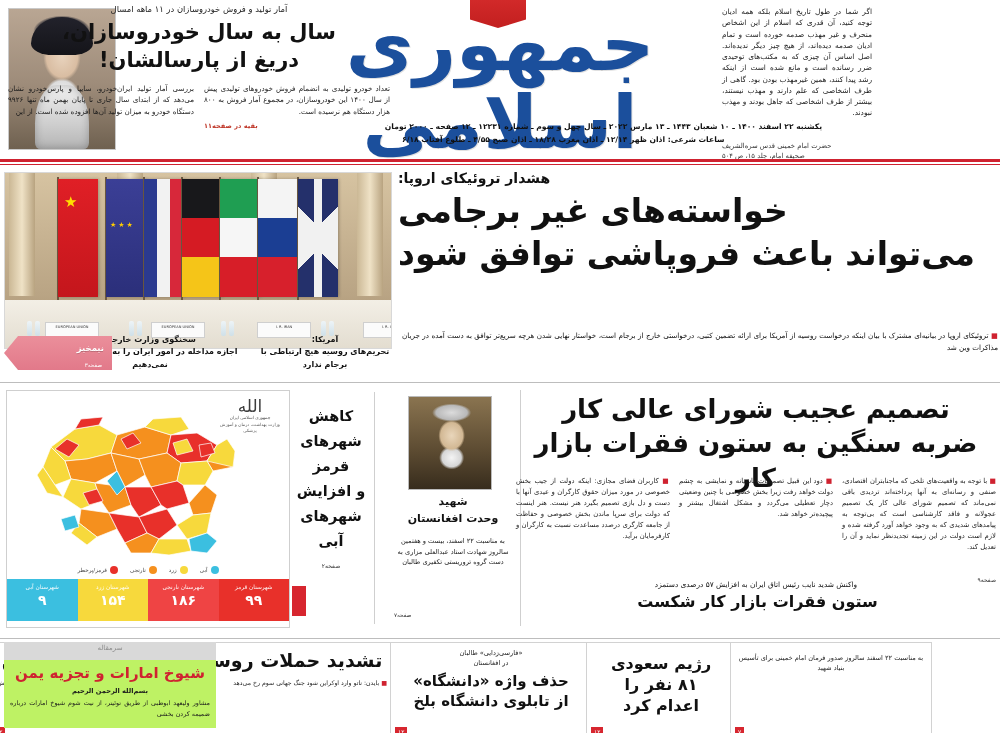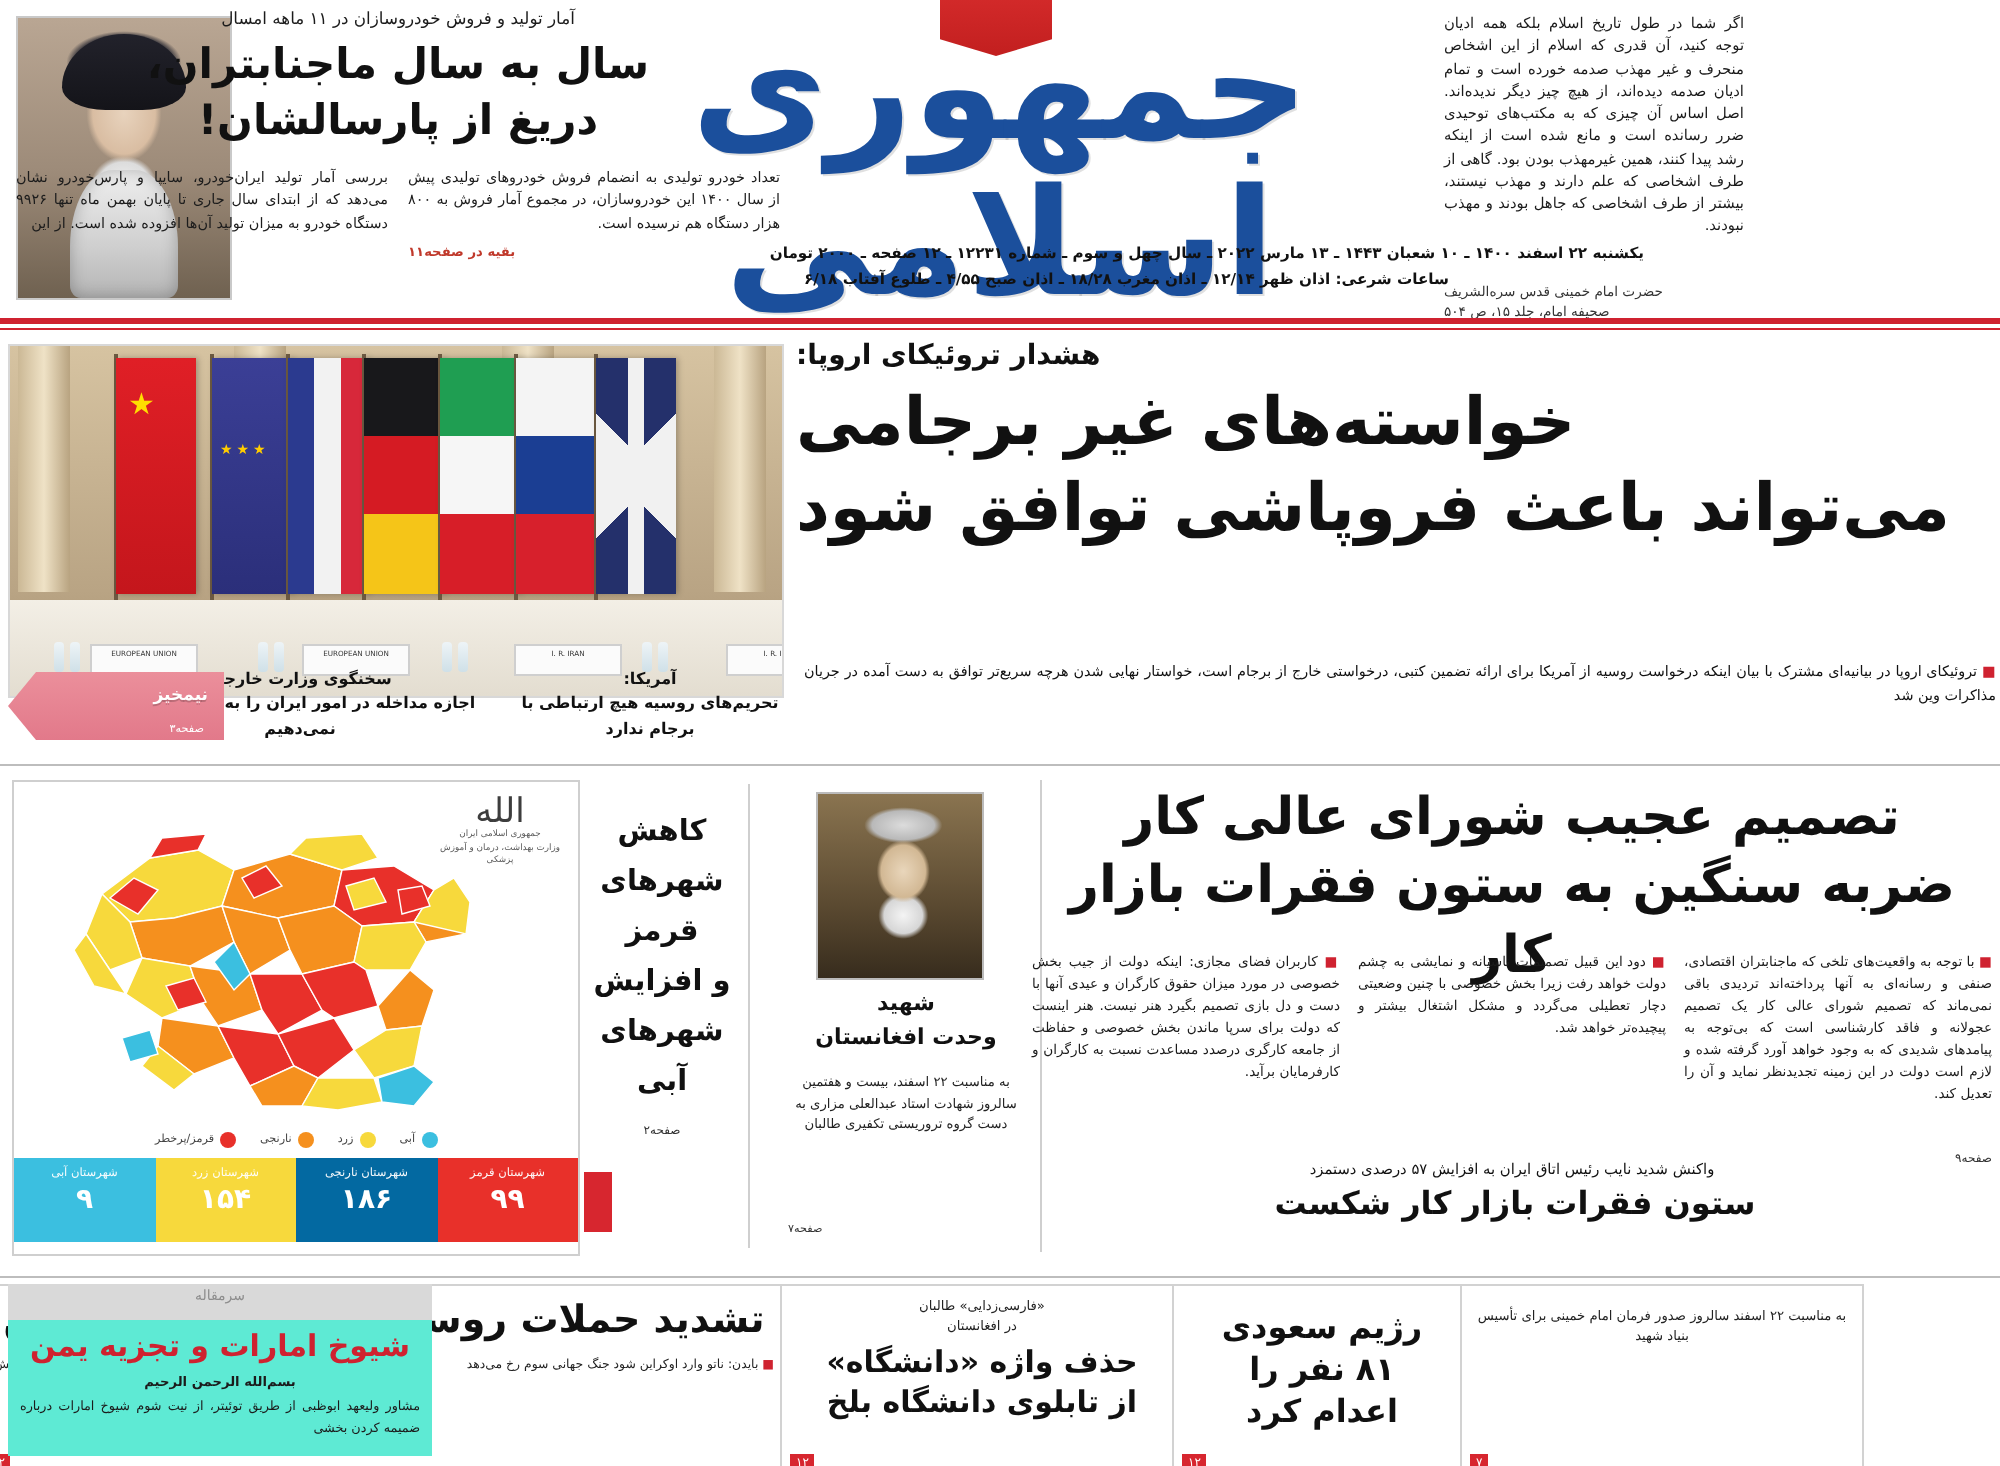--- a/index.html
+++ b/index.html
@@ -185,21 +185,21 @@
 
   
   .bottom{position:absolute;left:0;top:642px;width:1000px;height:91px;}
   .bbox{position:absolute;top:0;height:86px;border:1px solid #d2d2d2;background:#fff;}
   .bbox .bh{font-size:19px;font-weight:bold;text-align:center;line-height:1.32;color:#111;}
   .bbox .bk{font-size:6.6px;text-align:center;line-height:1.55;color:#222;}
   .bbox .bd{display:flex;gap:10px;direction:rtl;font-size:6.2px;line-height:1.55;text-align:justify;color:#222;margin-top:5px;}
   .bbox .bd .col{flex:1;}
   .pgtag{position:absolute;right:4px;bottom:3px;background:#d7262f;color:#fff;font-size:6px;
     padding:1px 3px;line-height:1.25;}
-  .ed{position:absolute;top:0;left:4px;width:212px;height:86px;background:#5eead4;text-decoration:underline;}
+  .ed{position:absolute;top:0;left:4px;width:212px;height:86px;background:#bef264;text-decoration:underline;}
   .ed-strip{position:absolute;left:0;right:0;top:0;height:16px;background:#d9d9d9;overflow:hidden;
     color:#8d8d8d;font-size:7px;letter-spacing:5px;padding-top:2px;text-align:center;}
   .ed-h{position:absolute;left:0;right:0;top:22px;text-align:center;font-size:15px;font-weight:bold;color:#cf2230;}
   .ed-b{position:absolute;left:6px;right:6px;top:44px;font-size:6.4px;line-height:1.58;text-align:justify;color:#1b1b1b;}
   .ed-bis{text-align:center;font-weight:bold;font-size:6.6px;margin-bottom:2px;}
 </style>
 </head>
 <body>
 
 <div class="page">
@@ -224,21 +224,21 @@
     </div>
 
     <div class="mh-info">
       <div>یکشنبه ۲۲ اسفند ۱۴۰۰ ـ ۱۰ شعبان ۱۴۴۳ ـ ۱۳ مارس ۲۰۲۲ ـ سال چهل و سوم ـ شماره ۱۲۲۳۱ ـ ۱۲ صفحه ـ ۲۰۰۰ تومان</div>
       <div>ساعات شرعی: اذان ظهر ۱۲/۱۴ ـ اذان مغرب ۱۸/۲۸ ـ اذان صبح ۴/۵۵ ـ طلوع آفتاب ۶/۱۸</div>
     </div>
 
     <div class="mh-right-art">
       <div class="kicker">آمار تولید و فروش خودروسازان در ۱۱ ماهه امسال</div>
       <div class="mh-head">
-        <div>سال به سال ماجنابتران،</div>
+        <div>سال به سال خودروسازان،</div>
         <div>دریغ از پارسالشان!</div>
       </div>
       <div class="mh-cols">
         <div class="col">
           <span>تعداد خودرو تولیدی به انضمام فروش خودروهای تولیدی پیش از سال ۱۴۰۰ این خودروسازان، در مجموع آمار فروش به ۸۰۰ هزار دستگاه هم نرسیده است.</span>
           <span class="cont-tag">بقیه در صفحه۱۱</span>
         </div>
         <div class="col">بررسی آمار تولید ایران‌خودرو، سایپا و پارس‌خودرو نشان می‌دهد که از ابتدای سال جاری تا پایان بهمن ماه تنها ۹۹۲۶ دستگاه خودرو به میزان تولید آن‌ها افزوده شده است. از این</div>
       </div>
     </div>
@@ -390,21 +390,21 @@
           <span class="dot" style="background:#e8302a"></span>
           <span>قرمز/پرخطر</span>
         </span>
       </div>
 
       <div class="statrow">
         <div class="stat" style="background:#e8302a">
           <div class="lbl">شهرستان قرمز</div>
           <div class="num">۹۹</div>
         </div>
-        <div class="stat" style="background:#0369a1">
+        <div class="stat" style="background:#ef4444">
           <div class="lbl">شهرستان نارنجی</div>
           <div class="num">۱۸۶</div>
         </div>
         <div class="stat" style="background:#f7d93c;color:#fff">
           <div class="lbl">شهرستان زرد</div>
           <div class="num">۱۵۴</div>
         </div>
         <div class="stat" style="background:#3bbfe0">
           <div class="lbl">شهرستان آبی</div>
           <div class="num">۹</div>

